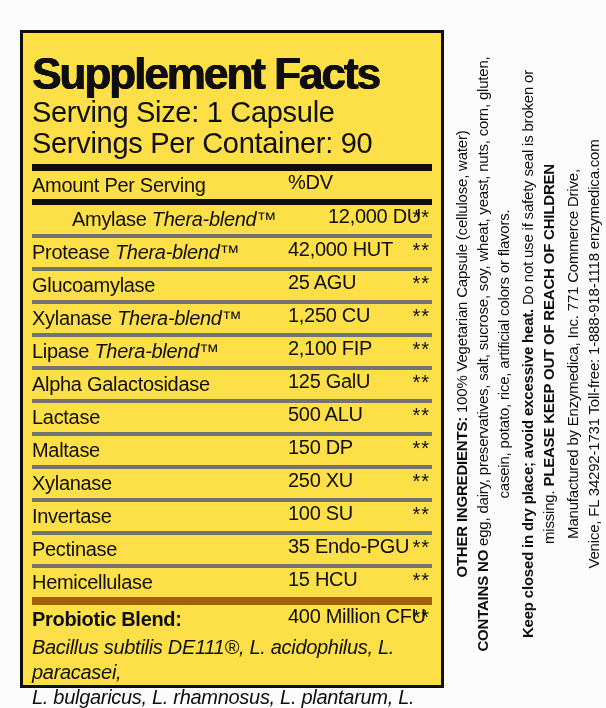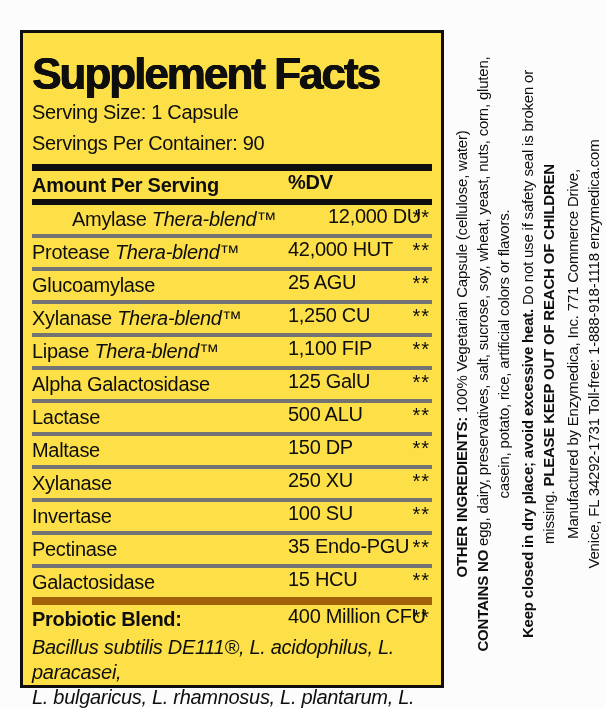--- a/index.html
+++ b/index.html
@@ -12,25 +12,25 @@
   .facts-box{
     position:absolute;left:20px;top:30px;width:424px;height:658px;
     border:3px solid #0e0e0e;background:#fde047;box-sizing:border-box;
     padding:17px 9px 0 9px;
   }
   .title{
     font-size:44px;font-weight:900;letter-spacing:-2px;line-height:47px;
     text-shadow:0.7px 0 0 currentColor,-0.3px 0 0 currentColor;
     white-space:nowrap;
   }
-  .serving-line{font-size:20px;line-height:31px;letter-spacing:-0.3px;}
+  .serving-line{font-size:29px;line-height:31px;letter-spacing:-0.3px;}
   .bar{background:#0e0e0e;}
   .bar-thick{height:7px;margin-top:5px;}
   .bar-med{height:6px;}
-  .hdr-row{position:relative;font-size:20px;font-weight:700;padding:3px 0 2px;letter-spacing:-0.3px;}
+  .hdr-row{position:relative;font-size:20px;font-weight:400;padding:3px 0 2px;letter-spacing:-0.3px;}
   .row{position:relative;font-size:20px;line-height:23px;padding:3px 0 3px;letter-spacing:-0.3px;border-top:4px solid #737373;}
   .row.first{border-top:none;margin-left:40px;}
   .row .amt,.hdr-row .amt{position:absolute;left:256px;top:0;}
   .row .dv{position:absolute;right:2px;top:1px;letter-spacing:1px;}
   .row.probiotic{border-top:8px solid #a16207;font-weight:700;}
   .row.probiotic .amt{font-weight:400;}
   .row.probiotic .dv{font-weight:400;}
   .species{font-size:20px;line-height:25px;font-style:italic;letter-spacing:-0.3px;padding:1px 0 4px;}
   .nm i{font-style:italic;}
   .side-strip{
@@ -75,21 +75,21 @@
     <span class="amt">25 AGU</span>
     <span class="dv">**</span>
   </div>
   <div class="row">
     <span class="nm"><span>Xylanase </span><i>Thera-blend™</i></span>
     <span class="amt">1,250 CU</span>
     <span class="dv">**</span>
   </div>
   <div class="row">
     <span class="nm"><span>Lipase </span><i>Thera-blend™</i></span>
-    <span class="amt">1,100 FIP</span>
+    <span class="amt">2,100 FIP</span>
     <span class="dv">**</span>
   </div>
   <div class="row">
     <span class="nm"><span>Alpha Galactosidase</span><i></i></span>
     <span class="amt">125 GalU</span>
     <span class="dv">**</span>
   </div>
   <div class="row">
     <span class="nm"><span>Lactase</span><i></i></span>
     <span class="amt">500 ALU</span>
@@ -109,21 +109,21 @@
     <span class="nm"><span>Invertase</span><i></i></span>
     <span class="amt">100 SU</span>
     <span class="dv">**</span>
   </div>
   <div class="row">
     <span class="nm"><span>Pectinase</span><i></i></span>
     <span class="amt">35 Endo-PGU</span>
     <span class="dv">**</span>
   </div>
   <div class="row">
-    <span class="nm"><span>Galactosidase</span><i></i></span>
+    <span class="nm"><span>Hemicellulase</span><i></i></span>
     <span class="amt">15 HCU</span>
     <span class="dv">**</span>
   </div>
 
   <div class="row probiotic">
     <span class="nm">Probiotic Blend:</span>
     <span class="amt">400 Million CFU</span>
     <span class="dv">**</span>
   </div>
   <div class="species">

